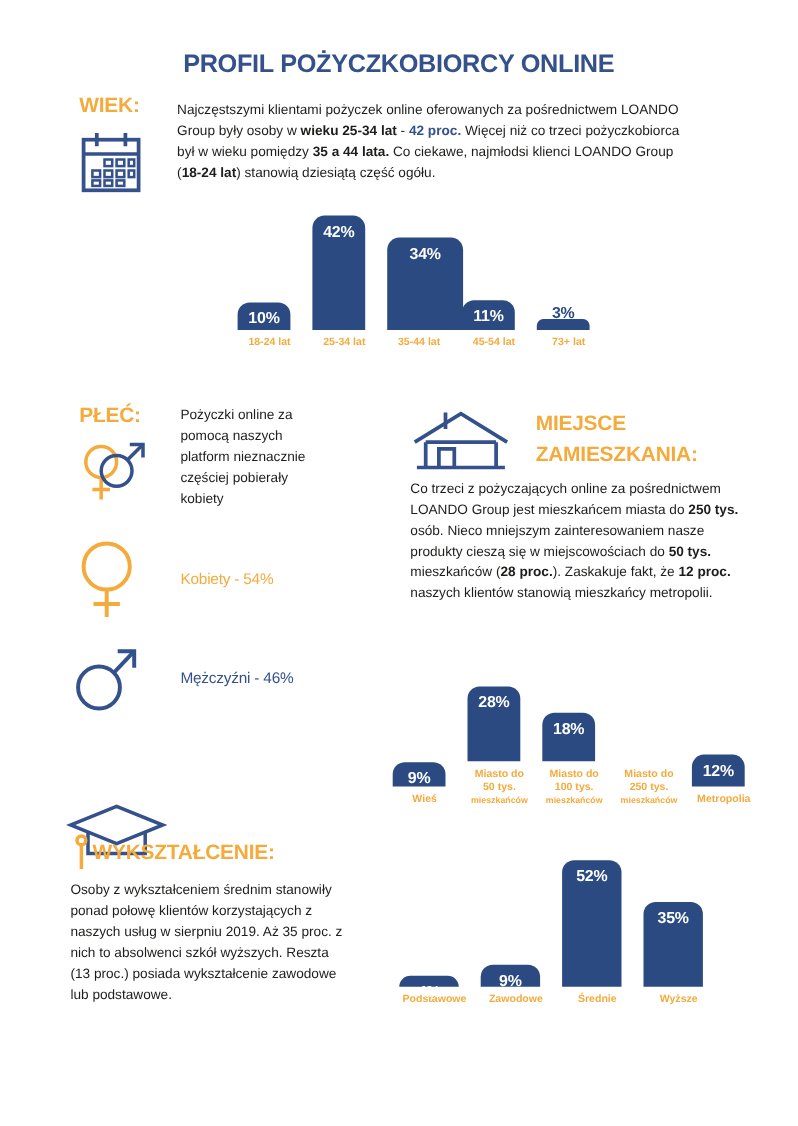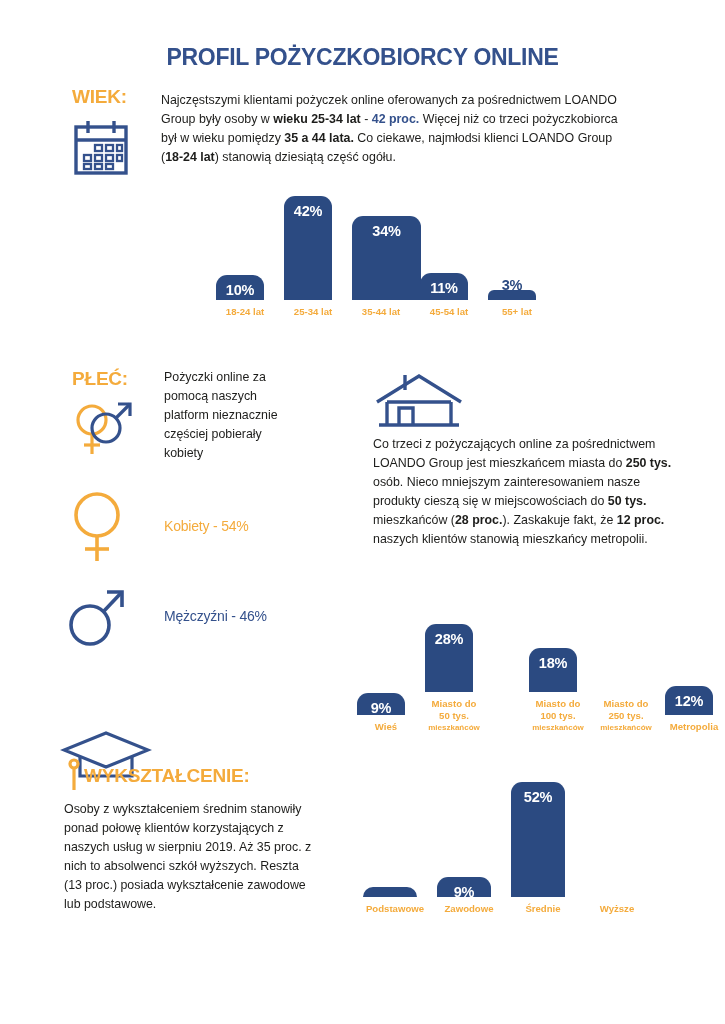--- a/index.html
+++ b/index.html
@@ -124,21 +124,21 @@
           <div class="bar" style="height: 27.28px; width: 48px;">
             <span class="val">11%</span>
           </div>
           <div class="cat">45-54 lat</div>
         </div>
         <div class="bar-col" style="width: 58px; margin-right: 0px;">
           <div style="height: 94.16px;"></div>
           <div class="bar tiny" style="height: 10px; width: 48px;">
             <span class="val">3%</span>
           </div>
-          <div class="cat">55+ lat</div>
+          <div class="cat">73+ lat</div>
         </div>
       </div>
   </div>
 
   <div class="sec-head" style="position:absolute;top:368px;left:72px;">PŁEĆ:</div>
 
   <div style="position:absolute;top:390px;left:66px;">
     <svg width="78" height="70" viewBox="0 0 78 70">
       <g fill="none" stroke="#f4ab3c" stroke-width="3.2">
         <circle cx="26" cy="30" r="14"></circle>
@@ -188,41 +188,45 @@
         <line x1="14" y1="30" x2="14" y2="53"></line>
         <line x1="78" y1="30" x2="78" y2="53"></line>
         <line x1="14" y1="30" x2="78" y2="30"></line>
         <line x1="6" y1="53" x2="86" y2="53"></line>
         <polyline points="26,53 26,36 40,36 40,53"></polyline>
         <line x1="32" y1="3" x2="32" y2="18"></line>
       </g>
     </svg>
   </div>
 
+  <div class="sec-head" style="position:absolute;top:372px;left:487px;line-height:1.45;">
+    <div>MIEJSCE</div>
+    <div>ZAMIESZKANIA:</div>
+  </div>
 
   <div class="body-txt" style="position:absolute;top:435px;left:373px;width:300px;">Co trzeci z pożyczających online za pośrednictwem LOANDO Group jest mieszkańcem miasta do <b>250 tys.</b> osób. Nieco mniejszym zainteresowaniem nasze produkty cieszą się w miejscowościach do <b>50 tys.</b> mieszkańców (<b>28 proc.</b>). Zaskakuje fakt, że <b>12 proc.</b> naszych klientów stanowią mieszkańcy metropolii.</div>
 
   <div class="chart" style="top:612px;left:357px;">
     <div class="bars" id="residence-bars">
         <div class="bar-col" style="width: 58px; margin-right: 10px;">
           <div style="height: 58.08px;"></div>
           <div class="bar" style="height: 21.78px; width: 48px;">
             <span class="val">9%</span>
           </div>
           <div class="cat">Wieś</div>
         </div>
         <div class="bar-col" style="width: 58px; margin-right: 10px;">
           <div style="height: 12.1px;"></div>
           <div class="bar" style="height: 67.76px; width: 48px;">
             <span class="val">28%</span>
           </div>
           <div class="cat">Miasto do
 50 tys.<span class="small">mieszkańców</span></div>
         </div>
-        <div class="bar-col" style="width: 58px; margin-right: 10px; margin-left: 36px;">
+        <div class="bar-col" style="width: 58px; margin-right: 10px;">
           <div style="height: 36.3px;"></div>
           <div class="bar" style="height: 43.56px; width: 48px;">
             <span class="val">18%</span>
           </div>
           <div class="cat">Miasto do
 100 tys.<span class="small">mieszkańców</span></div>
         </div>
         <div class="bar-col" style="width: 58px; margin-right: 10px;">
           <div style="height: 0px;"></div>
           <div class="cat">Miasto do
@@ -273,18 +277,21 @@
         </div>
         <div class="bar-col" style="width: 64px; margin-right: 10px;">
           <div style="height: 0px;"></div>
           <div class="bar" style="height: 115.44px; width: 54px;">
             <span class="val">52%</span>
           </div>
           <div class="cat">Średnie</div>
         </div>
         <div class="bar-col" style="width: 64px; margin-right: 0px;">
           <div style="height: 37.74px;"></div>
+          <div class="bar" style="height: 77.7px; width: 54px;">
+            <span class="val">35%</span>
+          </div>
           <div class="cat">Wyższe</div>
         </div>
       </div>
   </div>
 
 </div>
 
 </body></html>

